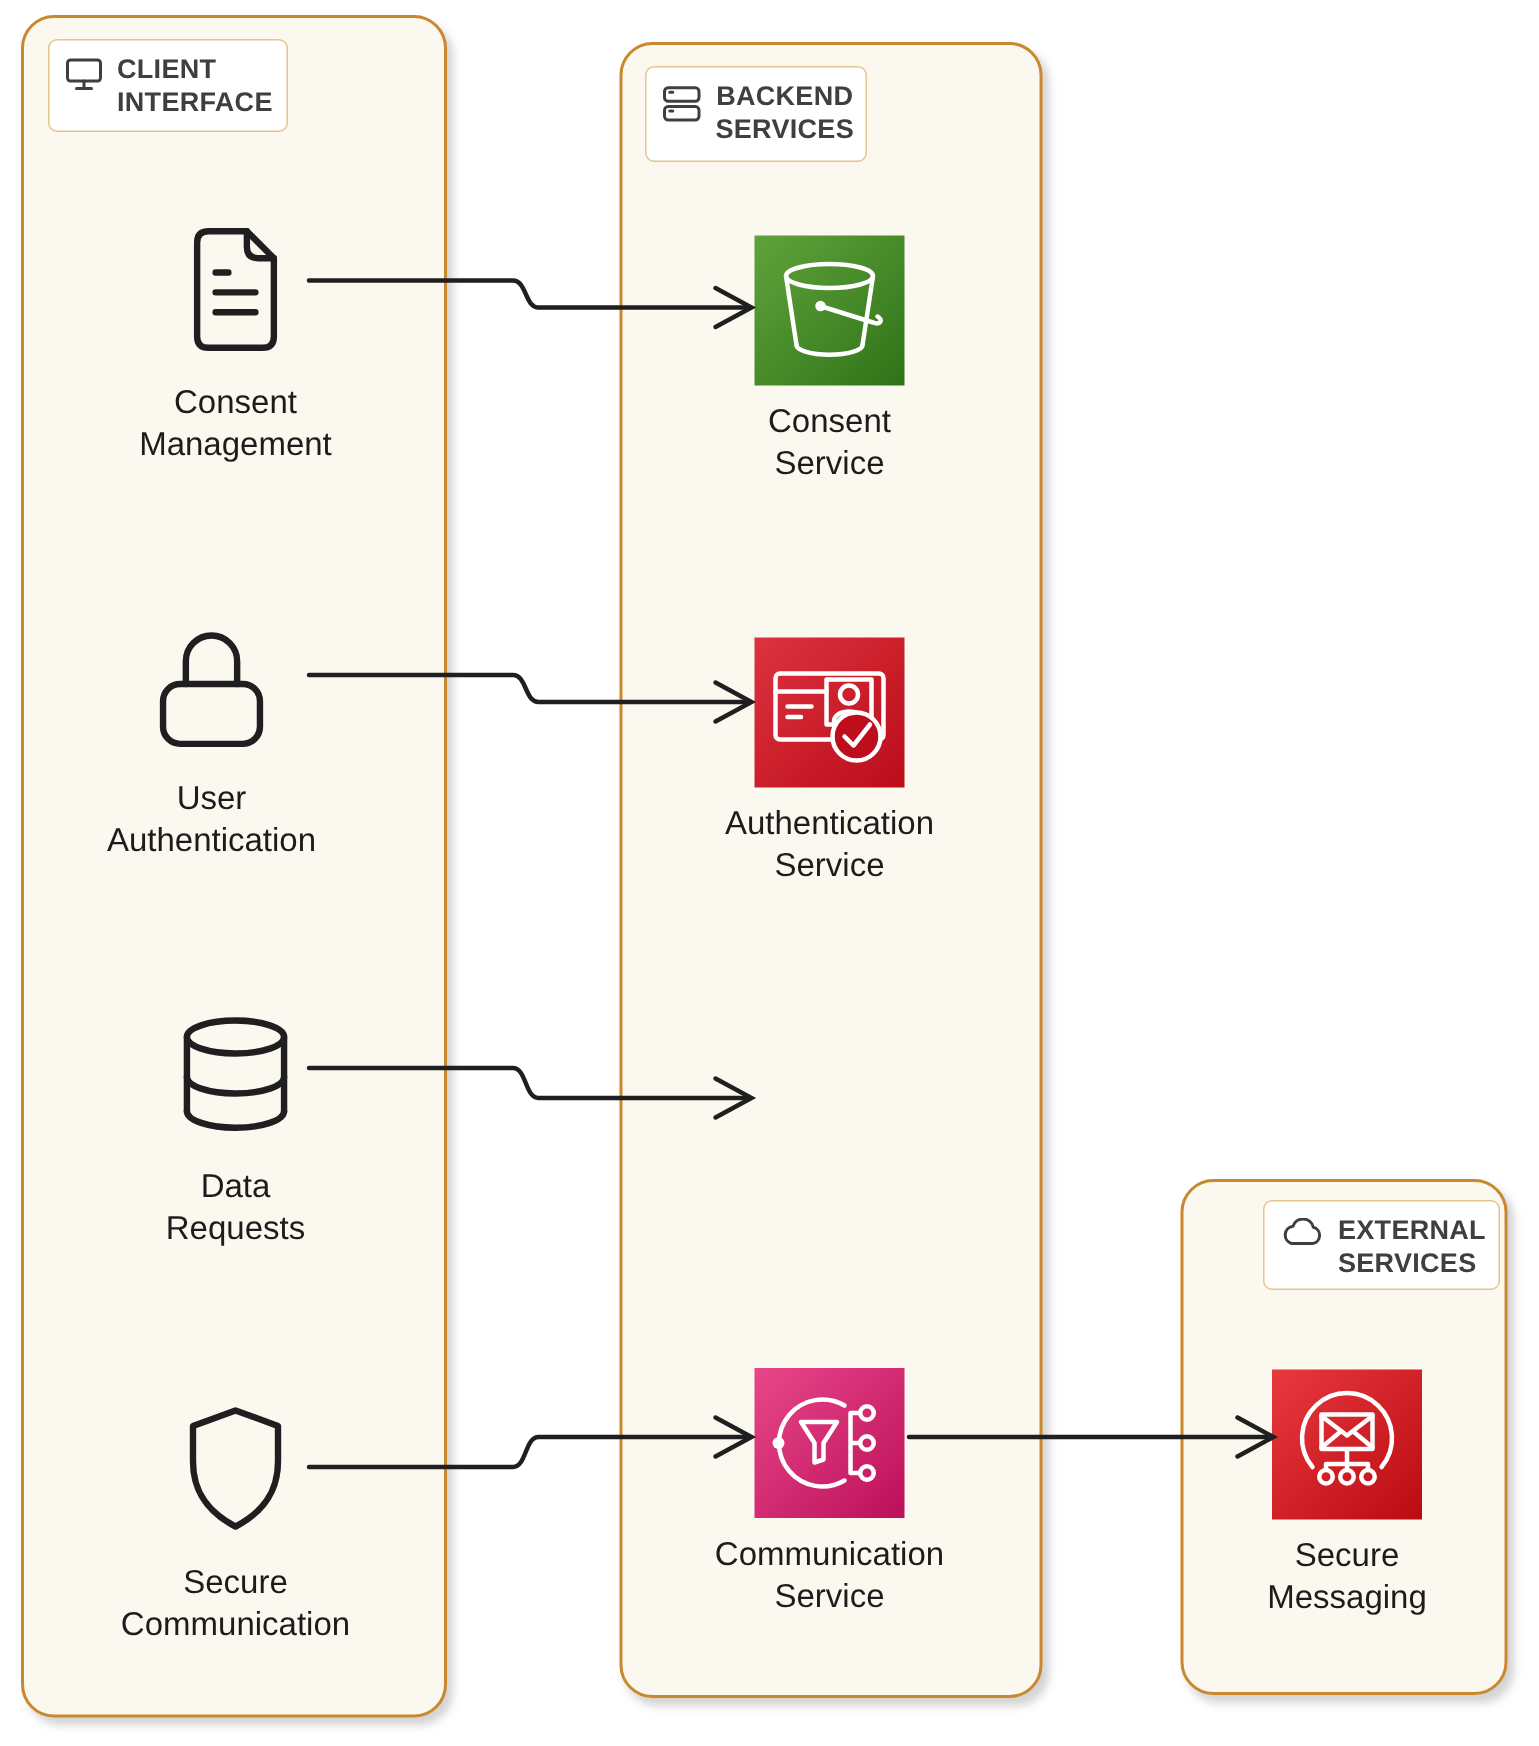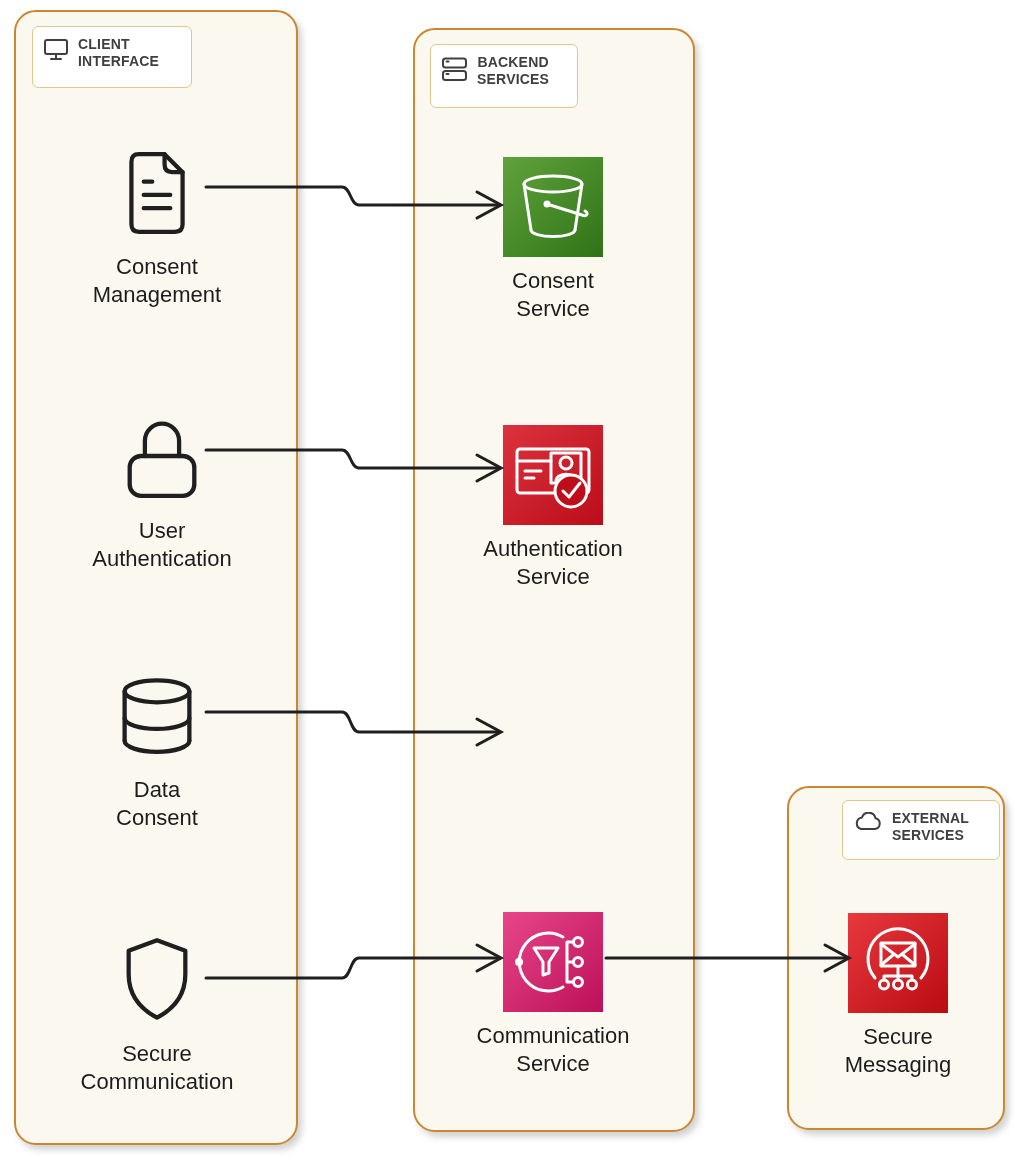--- a/index.html
+++ b/index.html
@@ -18,21 +18,21 @@
   
   .hdr{
     position:absolute;background:#ffffff;border:1.5px solid #E4C58C;border-radius:6px;
     display:flex;align-items:flex-start;gap:9px;padding:9px 10px;box-sizing:border-box;z-index:2;
   }
   .hdr-client{left:32px;top:26px;width:160px;height:62px;}
   .hdr-backend{left:430px;top:44px;width:148px;height:64px;text-align:center;}
   .hdr-external{left:842px;top:800px;width:158px;height:60px;}
   .hdr svg{flex-shrink:0;margin-top:2px;}
   .hdr-text{
-    font-size:14px;font-weight:700;color:#3F3F3F;line-height:1.2;letter-spacing:.2px;
+    font-size:18px;font-weight:700;color:#3F3F3F;line-height:1.2;letter-spacing:.2px;
     white-space:pre-line;
   }
   
   .node{position:absolute;width:220px;display:flex;flex-direction:column;align-items:center;z-index:2;}
   .node-label{
     font-size:22px;color:#1C1C1C;line-height:1.28;text-align:center;white-space:pre-line;
   }
   .gap12{margin-bottom:12px;} .gap13{margin-bottom:13px;} .gap14{margin-bottom:14px;} .gap10{margin-bottom:10px;}
   
   .svc{width:100px;height:100px;display:flex;align-items:center;justify-content:center;}
@@ -98,42 +98,42 @@
       <svg width="72" height="88" viewBox="0 0 76 92" class="oicon" stroke-width="4.5">
         <path d="M46 5 H19 Q11 5 11 13 V79 Q11 87 19 87 H57 Q65 87 65 79 V24 Z"></path>
         <path d="M46 5 V16 Q46 24 54 24 H65"></path>
         <path d="M24 34 H33 M24 48 H52 M24 62 H52"></path>
       </svg>
     </span>
     <div class="node-label">Consent
 Management</div>
   </div>
 
-  <div class="node" style="left:52px;top:412px;">
+  <div class="node" style="left:31px;top:412px;">
     <span class="gap13">
       <svg width="76" height="88" viewBox="0 0 80 92" class="oicon" stroke-width="4.5">
         <path d="M22 46 V30 a18 18 0 0 1 36 0 V46"></path>
         <rect x="6" y="46" width="68" height="42" rx="12"></rect>
       </svg>
     </span>
     <div class="node-label">User
 Authentication</div>
   </div>
 
   <div class="node" style="left:47px;top:676px;">
     <span class="gap12">
       <svg width="80" height="84" viewBox="0 0 84 88" class="oicon" stroke-width="4.5">
         <ellipse cx="42" cy="16" rx="34" ry="11.5"></ellipse>
         <path d="M8 16 V68 M76 16 V68"></path>
         <path d="M8 68 a34 11.5 0 0 0 68 0"></path>
         <path d="M8 44 a34 11.5 0 0 0 68 0"></path>
       </svg>
     </span>
     <div class="node-label">Data
-Consent</div>
+Requests</div>
   </div>
 
   <div class="node" style="left:47px;top:936px;">
     <span class="gap14">
       <svg width="68" height="86" viewBox="0 0 72 90" class="oicon" stroke-width="4.5">
         <path d="M36 4 L66 15 V40 C66 62 55 76 36 86 C17 76 6 62 6 40 V15 Z"></path>
       </svg>
     </span>
     <div class="node-label">Secure
 Communication</div>

